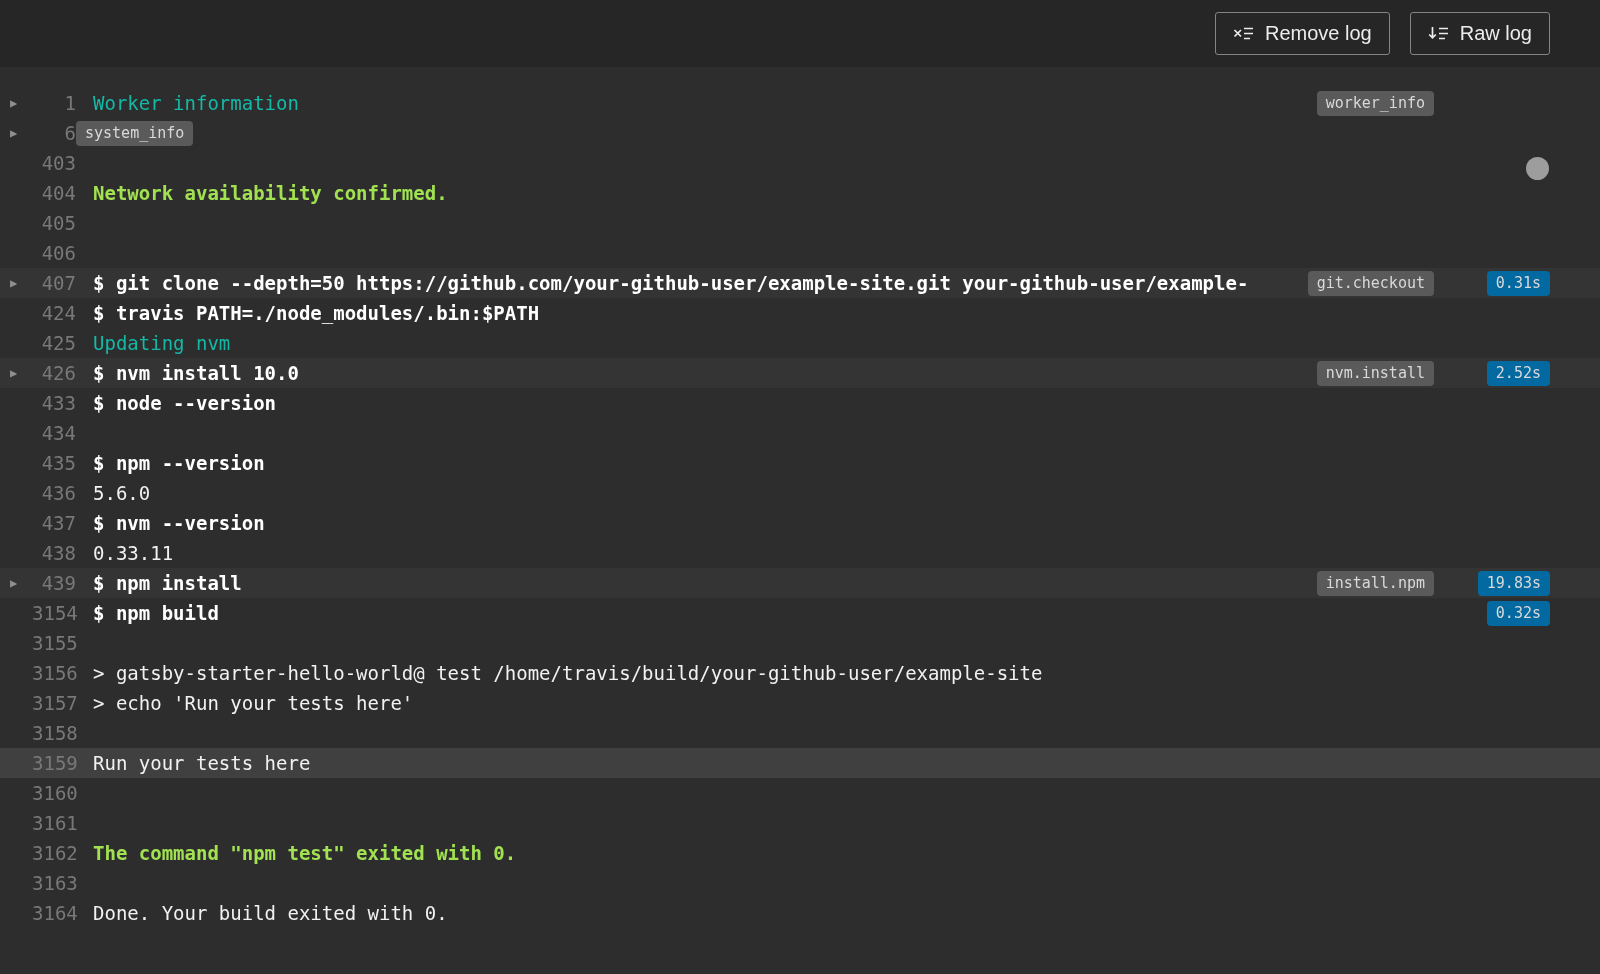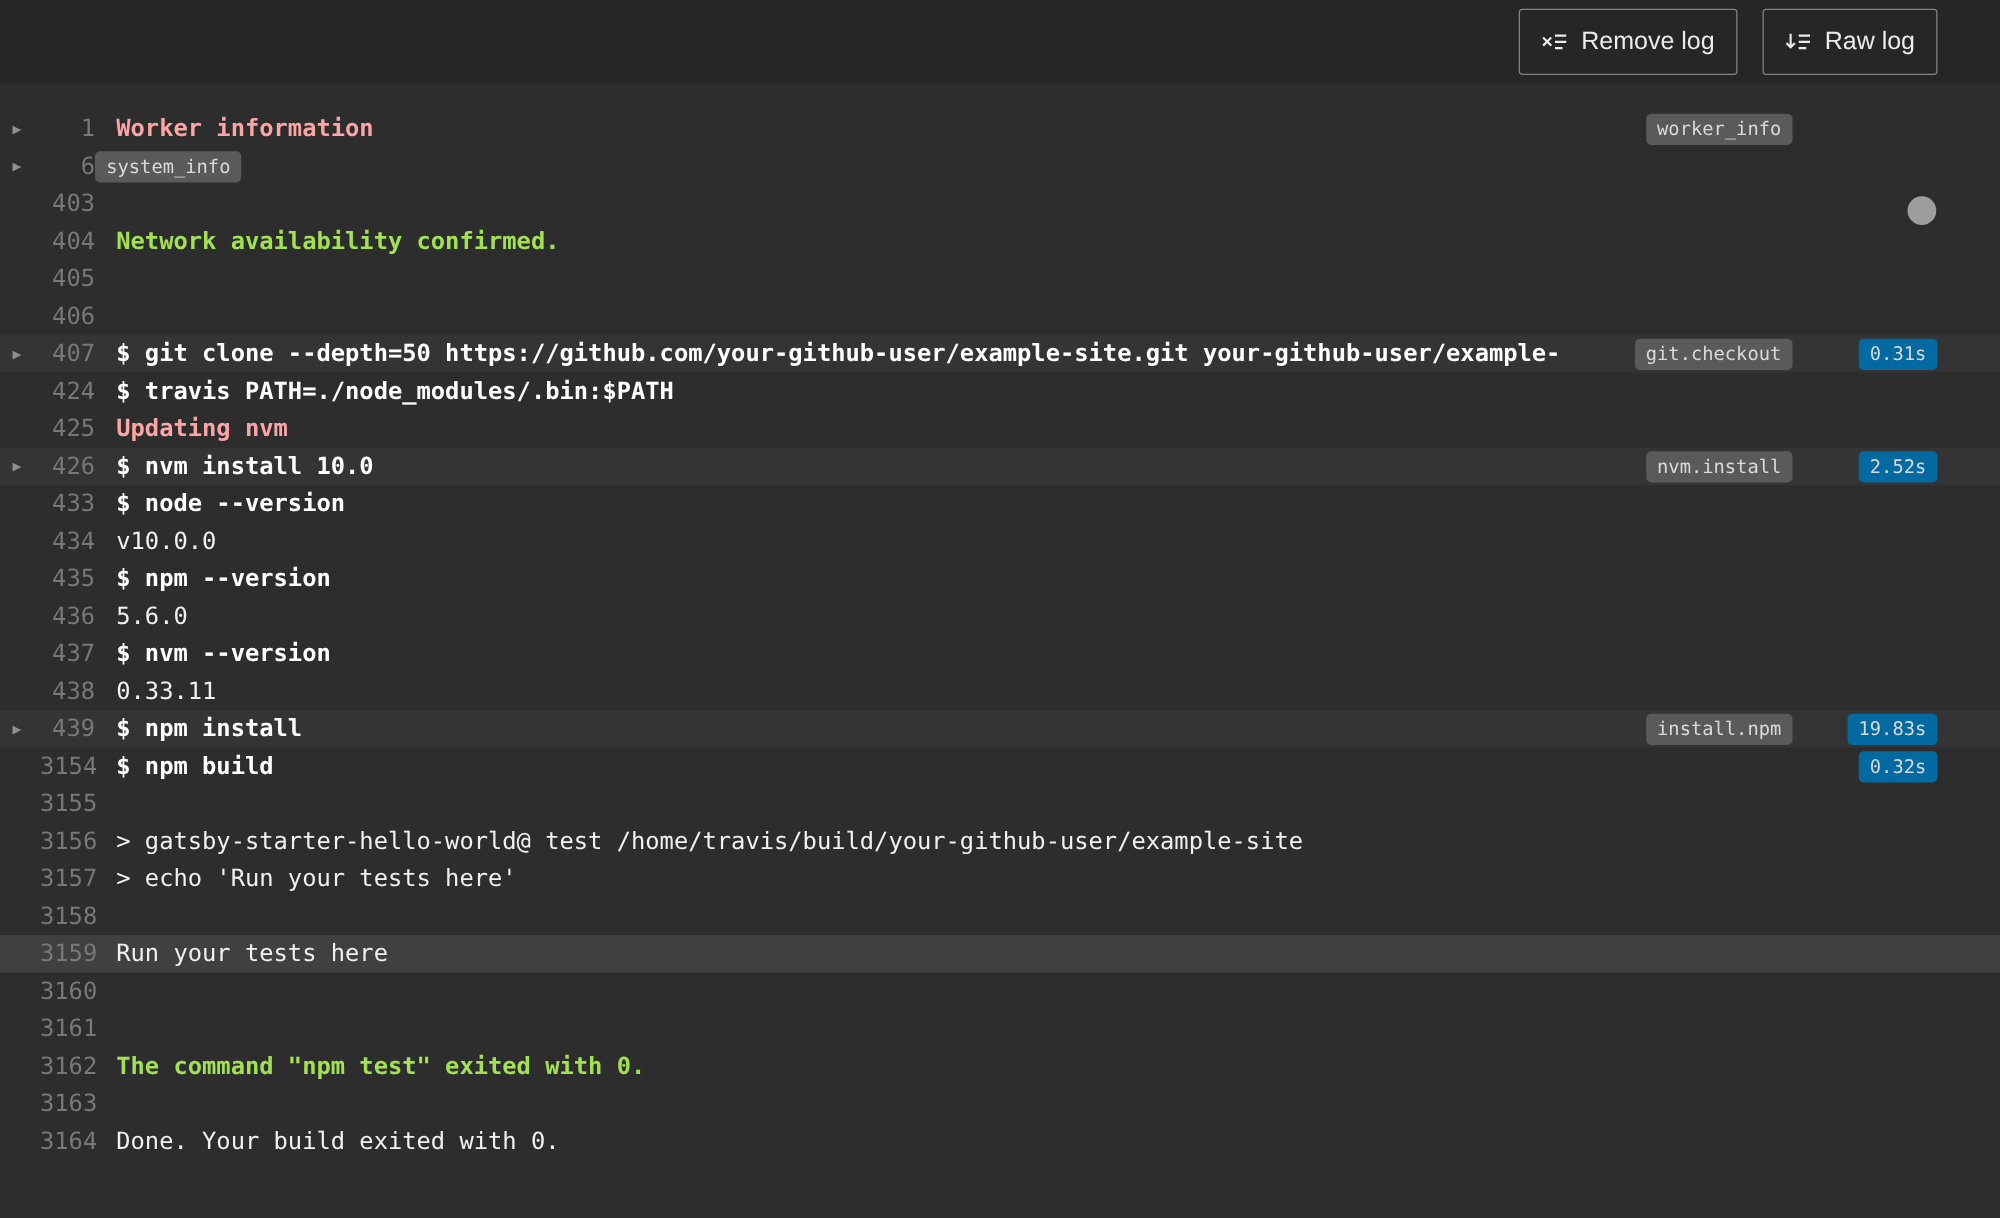--- a/index.html
+++ b/index.html
@@ -7,21 +7,21 @@
   body { font-family:"DejaVu Sans Mono", monospace; }
 
   
   .topbar {
     height:67px; background:#262626;
     display:flex; align-items:center; justify-content:flex-end;
     gap:20px; padding-right:50px;
   }
   .tb-btn {
     display:flex; align-items:center; gap:11px;
-    height:53px; padding:0 17px;
+    height:43px; padding:0 17px;
     background:transparent; border:1px solid #848484; border-radius:3px;
     color:#ececec; font-family:"Liberation Sans", sans-serif; font-size:20px;
     cursor:pointer;
   }
   .tb-btn svg { display:block; }
 
   
   .log {
     position:relative;
     background:#2d2d2d;
@@ -43,21 +43,21 @@
   .num {
     width:44px; flex:none; text-align:right;
     color:#787878; font-size:19px;
   }
   .text {
     flex:1; min-width:0; margin-left:17px;
     overflow:hidden; white-space:pre;
     color:#f1f1f1; font-size:19px;
   }
   .text.command    { color:#ffffff; font-weight:bold; }
-  .text.fold-title { color:#fca5a5; font-weight:bold; }
+  .text.fold-title { color:#14b8a6; font-weight:normal; }
   .text.success    { color:#a2e152; font-weight:bold; }
 
   .badge {
     flex:none; margin-right:42px;
     background:#5a5a5a; color:#d9d9d9;
     font-size:15px; line-height:15px;
     padding:5px 9px; border-radius:4px;
   }
   .durslot { flex:none; width:74px; display:flex; justify-content:flex-end; }
   .dur {
@@ -167,21 +167,20 @@
       </div>
       <div class="row">
         <span class="arrow"></span>
         <span class="num">433</span>
         <span class="text command">$ node --version</span>
         <span class="durslot"></span>
       </div>
       <div class="row">
         <span class="arrow"></span>
         <span class="num">434</span>
-        <span class="text">v10.0.0</span>
         <span class="durslot"></span>
       </div>
       <div class="row">
         <span class="arrow"></span>
         <span class="num">435</span>
         <span class="text command">$ npm --version</span>
         <span class="durslot"></span>
       </div>
       <div class="row">
         <span class="arrow"></span>

